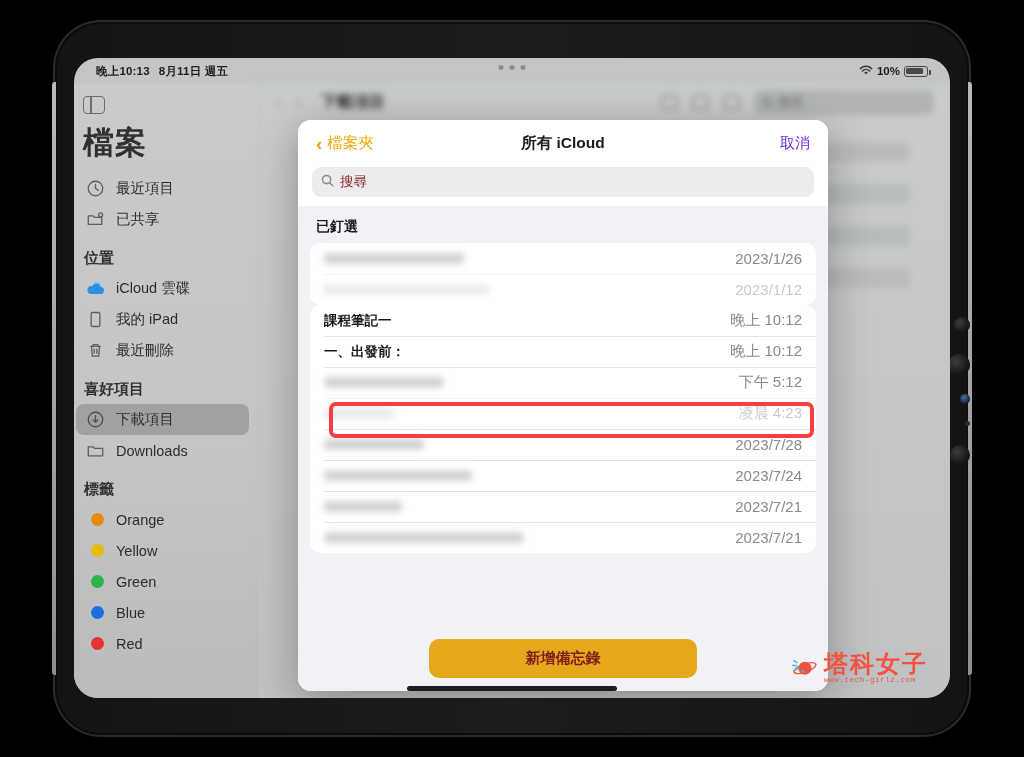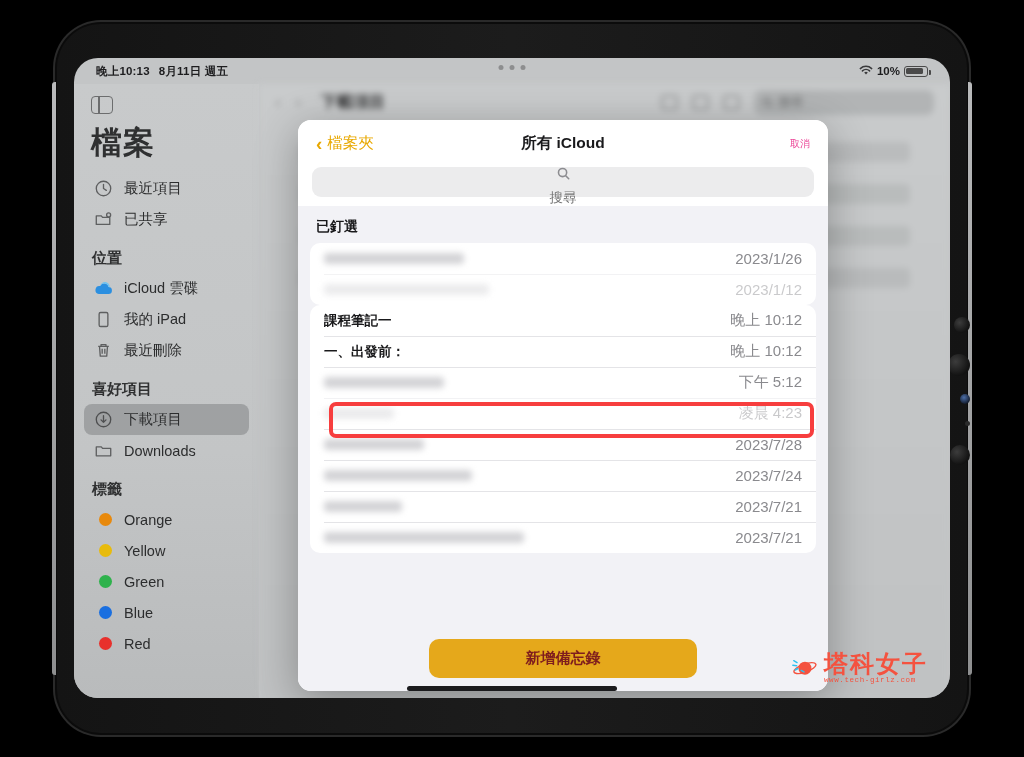--- a/index.html
+++ b/index.html
@@ -77,21 +77,21 @@
   }
   #multitask-dots i{ width:5px; height:5px; border-radius:50%; background:#8d8e8f; display:block; }
 
   
   #files-app { position:absolute; left:0; top:26px; right:0; bottom:0; display:flex; }
 
   
   #sidebar {
     width: 185px; flex:none;
     background: linear-gradient(180deg,#c8cacb 0%,#c3c5c6 60%,#b9bbbc 100%);
-    padding: 8px 10px 0 10px; position:relative;
+    padding: 8px 10px 0 2px; position:relative;
   }
   #sidebar-toggle{ width:22px; height:18px; margin:4px 0 0 7px; border:1.7px solid #6c6d6e; border-radius:4px; position:relative;}
   #sidebar-toggle::after{content:'';position:absolute;left:6px;top:0;bottom:0;width:1.7px;background:#6c6d6e;}
   #app-title{ font-size:31px; font-weight:bold; color:#2f3031; margin:8px 0 9px 7px; letter-spacing:1px;}
   .sb-group-title{ font-size:15px; font-weight:bold; color:#2f3031; margin:14px 0 5px 8px;}
   .sb-item{
     display:flex; align-items:center; gap:10px;
     height:31px; padding:0 9px; border-radius:8px;
     font-size:14.5px; color:#2c2d2e; white-space:nowrap;
   }
@@ -138,27 +138,27 @@
   #sheet-nav{
     height:47px; flex:none; display:flex; align-items:center;
     padding:0 18px; position:relative; background:#fff;
   }
   #sheet-back{ display:flex; align-items:center; gap:5px; color:#e8a800; font-size:15.5px; }
   #sheet-back .chev{ font-size:19px; font-weight:bold; line-height:1; margin-top:-1px;}
   #sheet-title{
     position:absolute; left:0; right:0; text-align:center;
     font-size:15.5px; font-weight:bold; color:#19191b; pointer-events:none;
   }
-  #sheet-cancel{ margin-left:auto; color:#ec4899; font-size:10px; }
+  #sheet-cancel{ margin-left:auto; color:#6d28d9; font-size:15px; }
 
   #sheet-search-wrap{ padding:0 14px 9px 14px; background:#fff; flex:none;}
   #sheet-search{
     height:30px; border-radius:9px; background:#ececed;
     display:flex; align-items:center; gap:6px; padding:0 9px;
-    font-size:13.5px; color:#737373;flex-direction:column;
+    font-size:13.5px; color:#7f1d1d;
   }
   #sheet-search svg{ width:13px; height:13px; }
 
   #sheet-list{ flex:1; overflow:hidden; background:#f2f2f6; padding:0 12px;}
   .sec-title{ font-size:14px; font-weight:bold; color:#19191b; padding:12px 6px 7px 6px;}
   .card{ background:#fff; border-radius:10px; overflow:hidden; }
   .note-row{
     height:31px; display:flex; align-items:center;
     padding:0 14px; font-size:13.5px; color:#19191b;
     position:relative;

